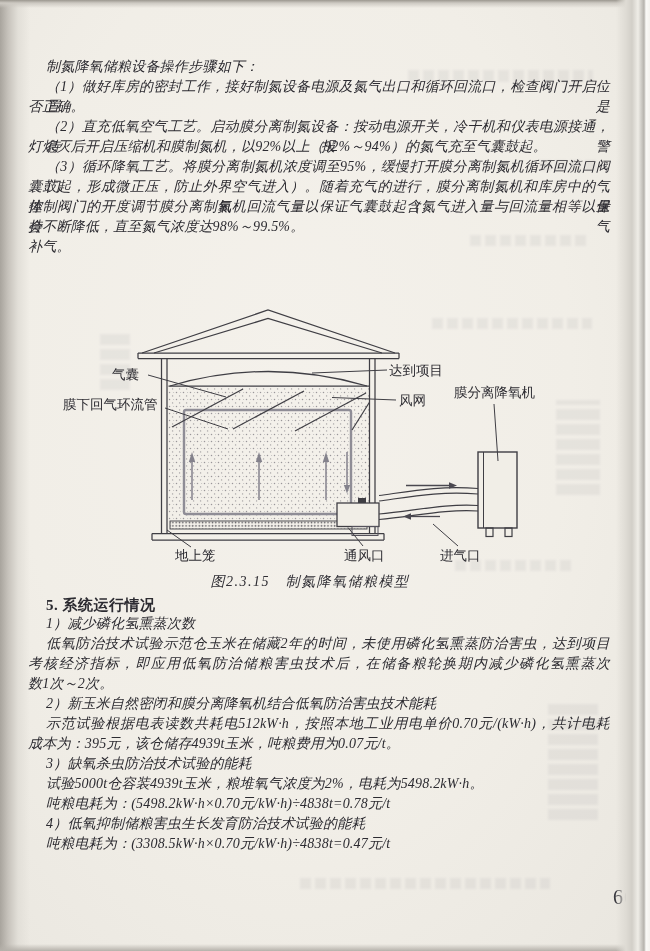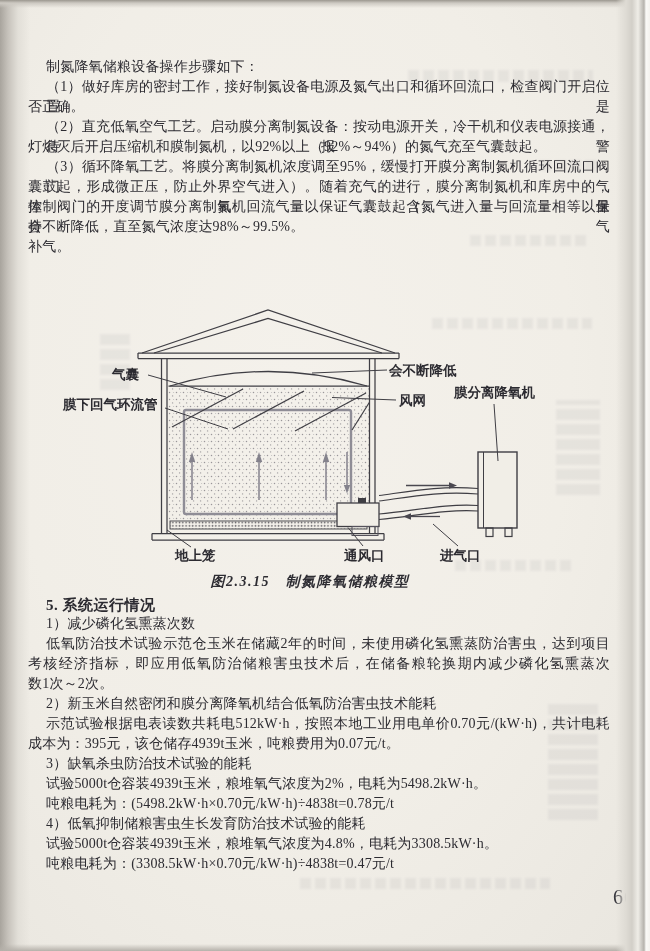--- a/index.html
+++ b/index.html
@@ -9,29 +9,29 @@
   
   .edge-left{position:absolute;left:0;top:0;width:30px;height:100%;
     background:linear-gradient(90deg,#a8a49d 0,#c6c2bb 8px,#e2dfd8 18px,rgba(0,0,0,0) 30px);}
   .edge-top{position:absolute;left:0;top:0;width:100%;height:8px;
     background:linear-gradient(180deg,#9b978f 0,#cdc9c2 3px,rgba(0,0,0,0) 8px);}
   .edge-bottom{position:absolute;left:0;bottom:0;width:100%;height:7px;
     background:linear-gradient(0deg,#b5b1aa 0,rgba(0,0,0,0) 7px);}
   .edge-right{position:absolute;right:0;top:0;width:34px;height:100%;
     background:linear-gradient(90deg,rgba(0,0,0,0) 0,#dedbd4 10px,#d2cfc8 16px,#efede7 22px,#b5b2ac 28px,#fbfaf7 30px,#f4f2ee 34px);}
   
-  .tblock{position:absolute;left:28px;width:582px;}
+  .tblock{position:absolute;left:28px;width:582px;font-style:italic;}
   .line{height:20px;line-height:20px;font-size:14px;letter-spacing:0.2px;white-space:nowrap;}
   .line.jst{white-space:normal;text-align:justify;text-align-last:justify;}
   .line.ind{padding-left:18px;}
   .heading{position:absolute;left:46px;top:595px;font-size:15px;font-weight:bold;
     letter-spacing:0.5px;line-height:20px;text-align:center;}
   .page-num{position:absolute;left:613px;top:886px;font-size:20px;letter-spacing:1px;color:#3a3a40;}
   
-  .figure{position:absolute;left:0;top:300px;width:526px;height:300px;font-weight:bold;}
+  .figure{position:absolute;left:0;top:300px;width:526px;height:300px;}
   .fig-label{position:absolute;font-size:13.5px;line-height:18px;white-space:nowrap;color:#2c2b31;}
   .fig-caption{position:absolute;left:110px;top:273px;width:400px;text-align:center;
     font-size:14px;font-style:italic;letter-spacing:1.5px;color:#2e2d33;}
   
   .bleed{position:absolute;opacity:.07;filter:blur(1.2px);pointer-events:none;
     background:repeating-linear-gradient(90deg,#5c5c6a 0 11px,transparent 11px 15px);}
   .bleed.v{background:repeating-linear-gradient(0deg,#5c5c6a 0 11px,transparent 11px 15px);}
 </style>
 </head>
 <body>
@@ -144,21 +144,21 @@
         <path d="M165,108 L228,129"></path>
         <path d="M332,97.5 L396,100"></path>
         <path d="M494,104 L498,161"></path>
         <path d="M167,230 L191,247"></path>
         <path d="M348,227.5 L363,246"></path>
         <path d="M433,224 L458,246"></path>
       </g>
     </svg>
 
     <div class="fig-label" style="left:112px;top:66px">气囊</div>
-    <div class="fig-label" style="left:389px;top:62px">会不断降低</div>
+    <div class="fig-label" style="left:389px;top:62px">达到项目</div>
     <div class="fig-label" style="left:63px;top:96px">膜下回气环流管</div>
     <div class="fig-label" style="left:399px;top:92px">风网</div>
     <div class="fig-label" style="left:454px;top:84px">膜分离降氧机</div>
     <div class="fig-label" style="left:175px;top:247px">地上笼</div>
     <div class="fig-label" style="left:344px;top:247px">通风口</div>
     <div class="fig-label" style="left:440px;top:247px">进气口</div>
     <div class="fig-caption">图2.3.15　制氮降氧储粮模型</div>
   </div>
 
   <div class="heading">5. 系统运行情况</div>
@@ -167,21 +167,20 @@
       <div class="line ind jst">低氧防治技术试验示范仓玉米在储藏2年的时间，未使用磷化氢熏蒸防治害虫，达到项目</div>
       <div class="line jst">考核经济指标，即应用低氧防治储粮害虫技术后，在储备粮轮换期内减少磷化氢熏蒸次</div>
       <div class="line">数1次～2次。</div>
       <div class="line ind">2）新玉米自然密闭和膜分离降氧机结合低氧防治害虫技术能耗</div>
       <div class="line ind jst">示范试验根据电表读数共耗电512kW·h，按照本地工业用电单价0.70元/(kW·h)，共计电耗</div>
       <div class="line">成本为：395元，该仓储存4939t玉米，吨粮费用为0.07元/t。</div>
       <div class="line ind">3）缺氧杀虫防治技术试验的能耗</div>
       <div class="line ind">试验5000t仓容装4939t玉米，粮堆氧气浓度为2%，电耗为5498.2kW·h。</div>
       <div class="line ind">吨粮电耗为：(5498.2kW·h×0.70元/kW·h)÷4838t=0.78元/t</div>
       <div class="line ind">4）低氧抑制储粮害虫生长发育防治技术试验的能耗</div>
-      <div class="line ind">试验5000t仓容装4939t玉米，粮堆氧气浓度为4.8%，电耗为3308.5kW·h。</div>
       <div class="line ind">吨粮电耗为：(3308.5kW·h×0.70元/kW·h)÷4838t=0.47元/t</div>
     </div>
 
   <div class="page-num">665</div>
 
   <div class="edge-left"></div>
   <div class="edge-top"></div>
   <div class="edge-bottom"></div>
   <div class="edge-right"></div>
 </div>

